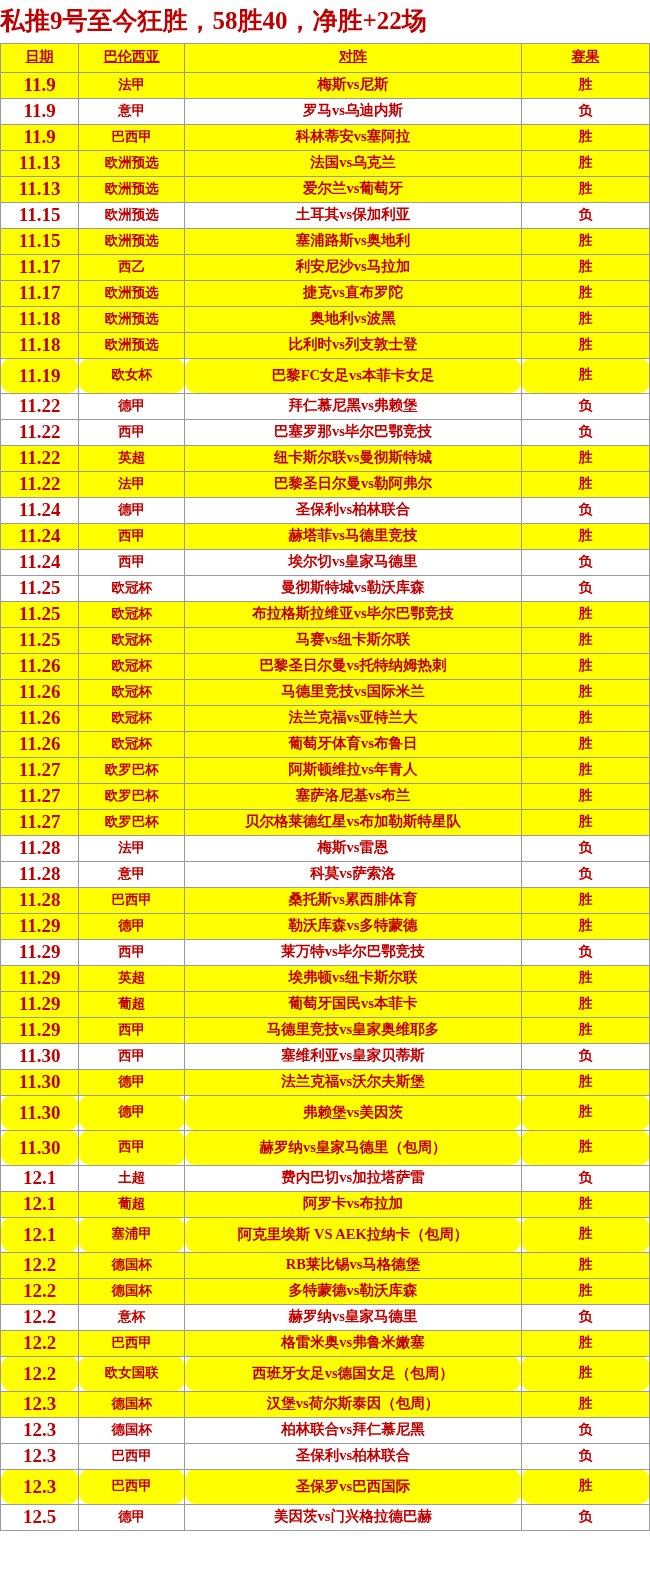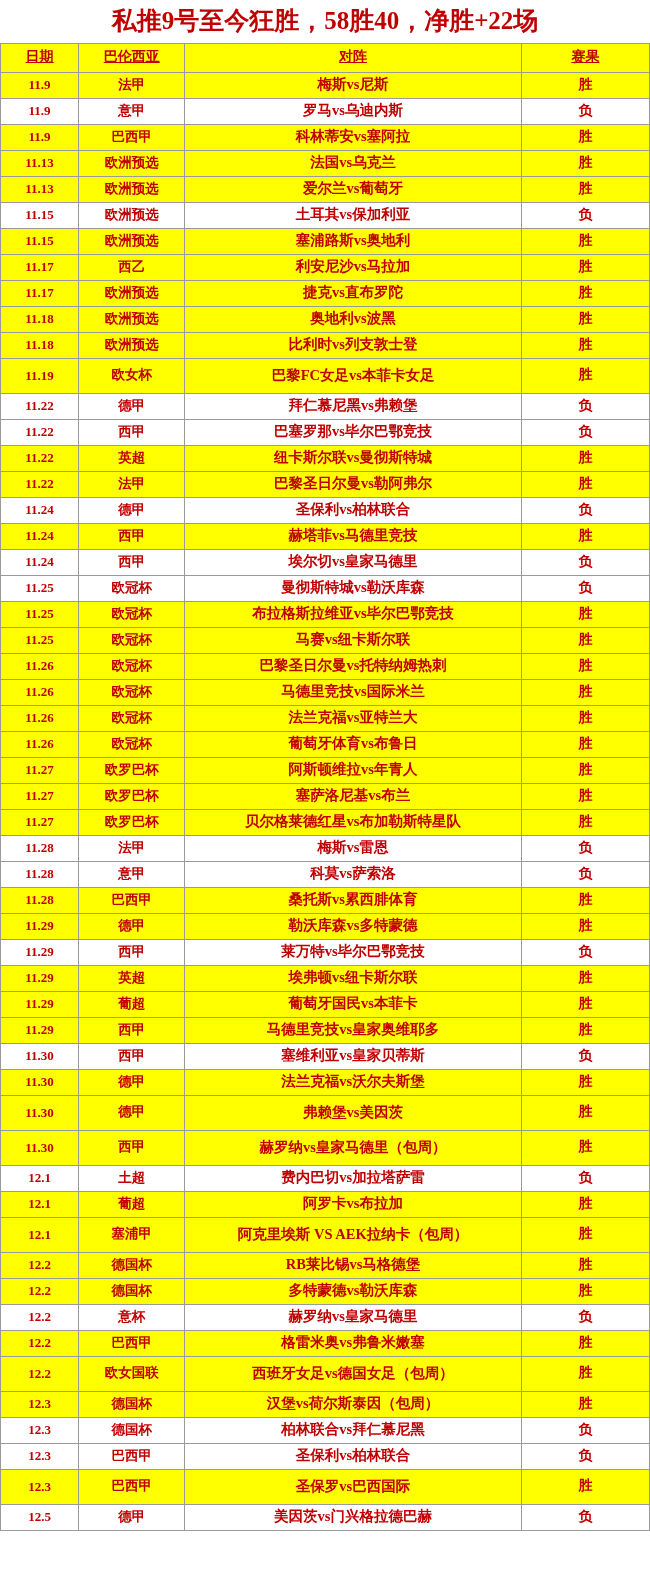--- a/index.html
+++ b/index.html
@@ -12,21 +12,21 @@
     font-family: "Liberation Serif", "DejaVu Serif", serif;
     color: #c00000;
   }
   .sheet {
     width: 650px;
     box-sizing: border-box;
   }
   .title-bar {
     width: 100%;
     box-sizing: border-box;
-    text-align: center;
+    text-align: left;
     font-size: 25px;
     font-weight: bold;
     color: #c00000;
     padding: 7px 0 8px 0;
     letter-spacing: 0px;
     line-height: 1.1;
   }
   table.grid {
     width: 650px;
     border-collapse: collapse;
@@ -49,29 +49,29 @@
   }
   .col-date   { width: 78px; }
   .col-league { width: 106px; }
   .col-match  { width: 336px; }
   .col-result { width: 128px; }
 
   tbody td {
     height: 25px;
     font-size: 14px;
   }
-  td.date   { font-size: 13px; margin-left: 16px; }
+  td.date   { font-size: 19px; margin-left: 16px; }
   td.league { font-size: 13.5px; }
   td.match  { font-size: 14.5px; }
   td.result { font-size: 14px; }
 
   tr.hl td { background: #ffff00; }
   tr.pl td { background: #ffffff; }
 
-  tr.tall td { height: 34px; }
+  tr.tall td { height: 34px; border-radius: 11px; }
 </style>
 </head>
 <body>
 
 <div class="sheet">
 
   <div class="title-bar">私推9号至今狂胜，58胜40，净胜+22场</div>
 
   <table class="grid">
     <colgroup>

